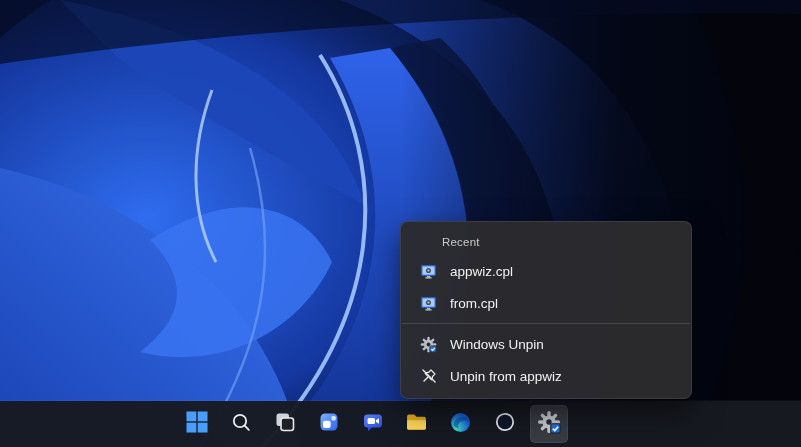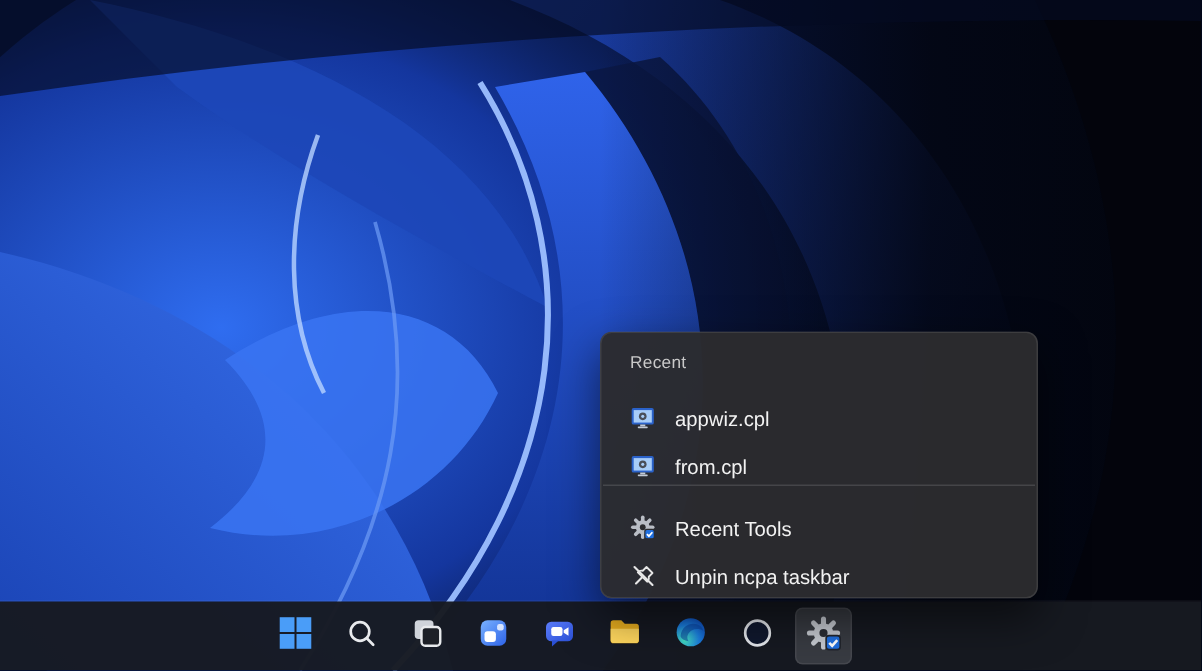--- a/index.html
+++ b/index.html
@@ -27,23 +27,23 @@
 
   
   .jumplist{
     position:absolute;left:400px;top:221px;width:290px;
     background:rgba(43,43,46,0.97);
     border:1px solid rgba(255,255,255,0.09);
     border-radius:8px;
     box-shadow:0 12px 30px rgba(0,0,0,0.55);
     padding:6px 0;color:#eee;z-index:5;
   }
-  .jl-section{padding:8px 19px 7px;font-size:11.5px;color:#c9c9c9;letter-spacing:.2px;}
+  .jl-section{padding:8px 19px 7px;font-size:11.5px;color:#c9c9c9;letter-spacing:.2px;margin-left:22px;}
   .jl-item{
-    display:flex;align-items:flex-end;gap:13px;height:32px;padding:0 19px;
+    display:flex;align-items:center;gap:13px;height:32px;padding:0 19px;
     font-size:13.5px;color:#f2f2f2;cursor:default;
   }
   .jl-sep{height:1px;background:rgba(255,255,255,0.13);margin:4px 1px;}
   .jl-icon{width:17px;height:17px;flex:0 0 auto;display:flex;align-items:center;justify-content:center;}
 </style>
 </head>
 <body>
 
 <div class="screen">
 
@@ -144,32 +144,32 @@
             <line x1="7.11" y1="7.11" x2="4.92" y2="4.92"></line>
             <line x1="11" y1="5.5" x2="11" y2="2.4"></line>
             <line x1="14.89" y1="7.11" x2="17.08" y2="4.92"></line>
           </g>
           <circle cx="11" cy="11" r="6" fill="#b9bdc5"></circle>
           <circle cx="11" cy="11" r="2.5" fill="#2b2b2e"></circle>
           <rect x="12.8" y="12.8" width="8.2" height="8.2" rx="1.8" fill="#1f6fe0" stroke="#2b2b2e" stroke-width="1"></rect>
           <path d="M14.6,17 l1.7,1.7 3,-3.4" fill="none" stroke="#fff" stroke-width="1.5"></path>
         </svg>
       </span>
-      <span>Recent Tools</span>
+      <span>Windows Unpin</span>
     </div>
 
     <div class="jl-item">
       <span class="jl-icon">
         <svg width="16" height="16" viewBox="0 0 16 16">
           <path d="M10,2 L14,6 L11.5,8.5 C11.8,9.8 11.4,11 10.4,11.8 L4.2,5.6 C5,4.6 6.2,4.2 7.5,4.5 Z" fill="none" stroke="#e6e6e6" stroke-width="1.2" stroke-linejoin="round"></path>
           <line x1="6.8" y1="9.2" x2="3" y2="13" stroke="#e6e6e6" stroke-width="1.4" stroke-linecap="round"></line>
           <line x1="2" y1="2" x2="14" y2="14" stroke="#e6e6e6" stroke-width="1.4" stroke-linecap="round"></line>
         </svg>
       </span>
-      <span>Unpin ncpa taskbar</span>
+      <span>Unpin from appwiz</span>
     </div>
   </div>
 
   <div class="taskbar">
     <div class="taskbar-inner">
 
       <div class="tb-btn">
         <span>
           <svg width="22" height="22" viewBox="0 0 23 23">
             <rect x="0.5" y="0.5" width="10.3" height="10.3" fill="#4a9df8"></rect>

